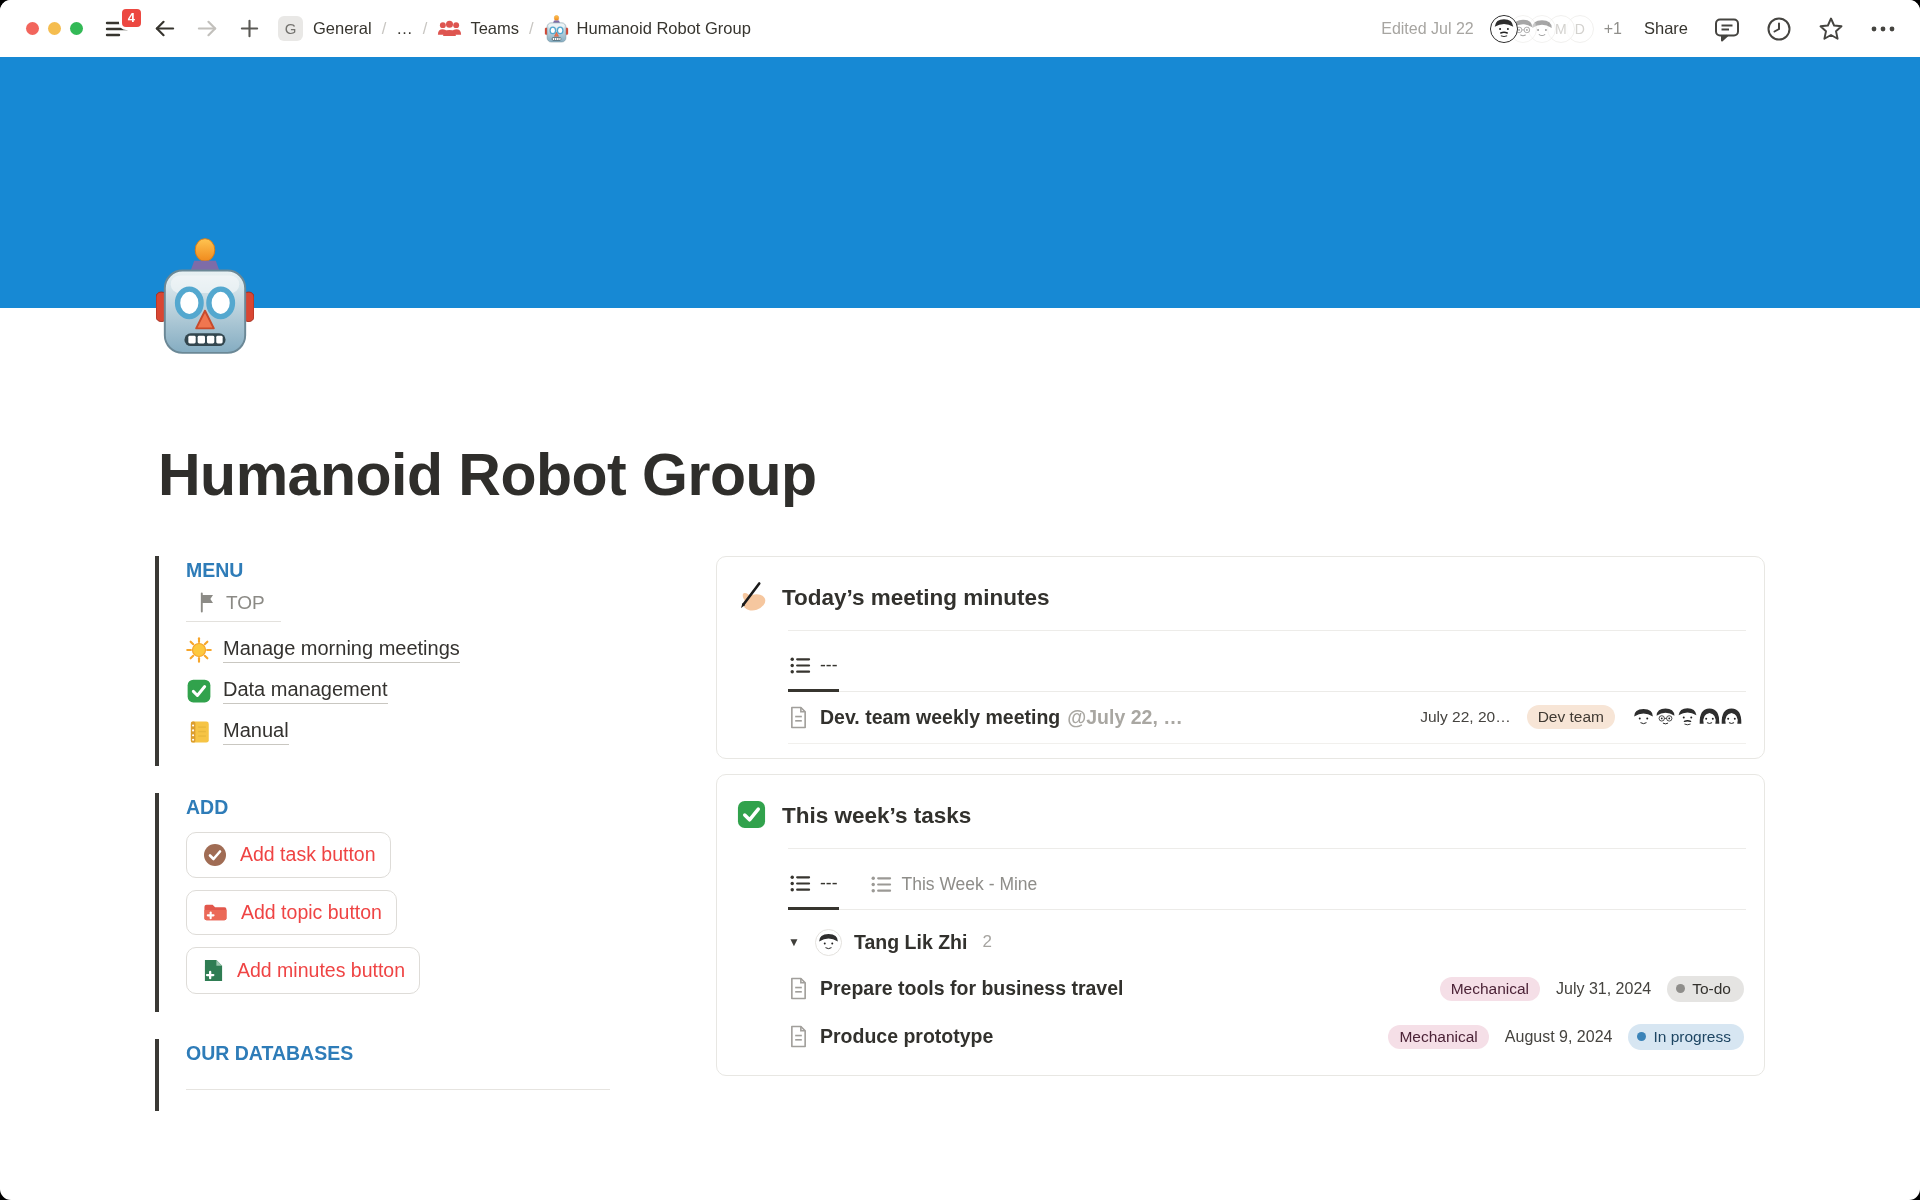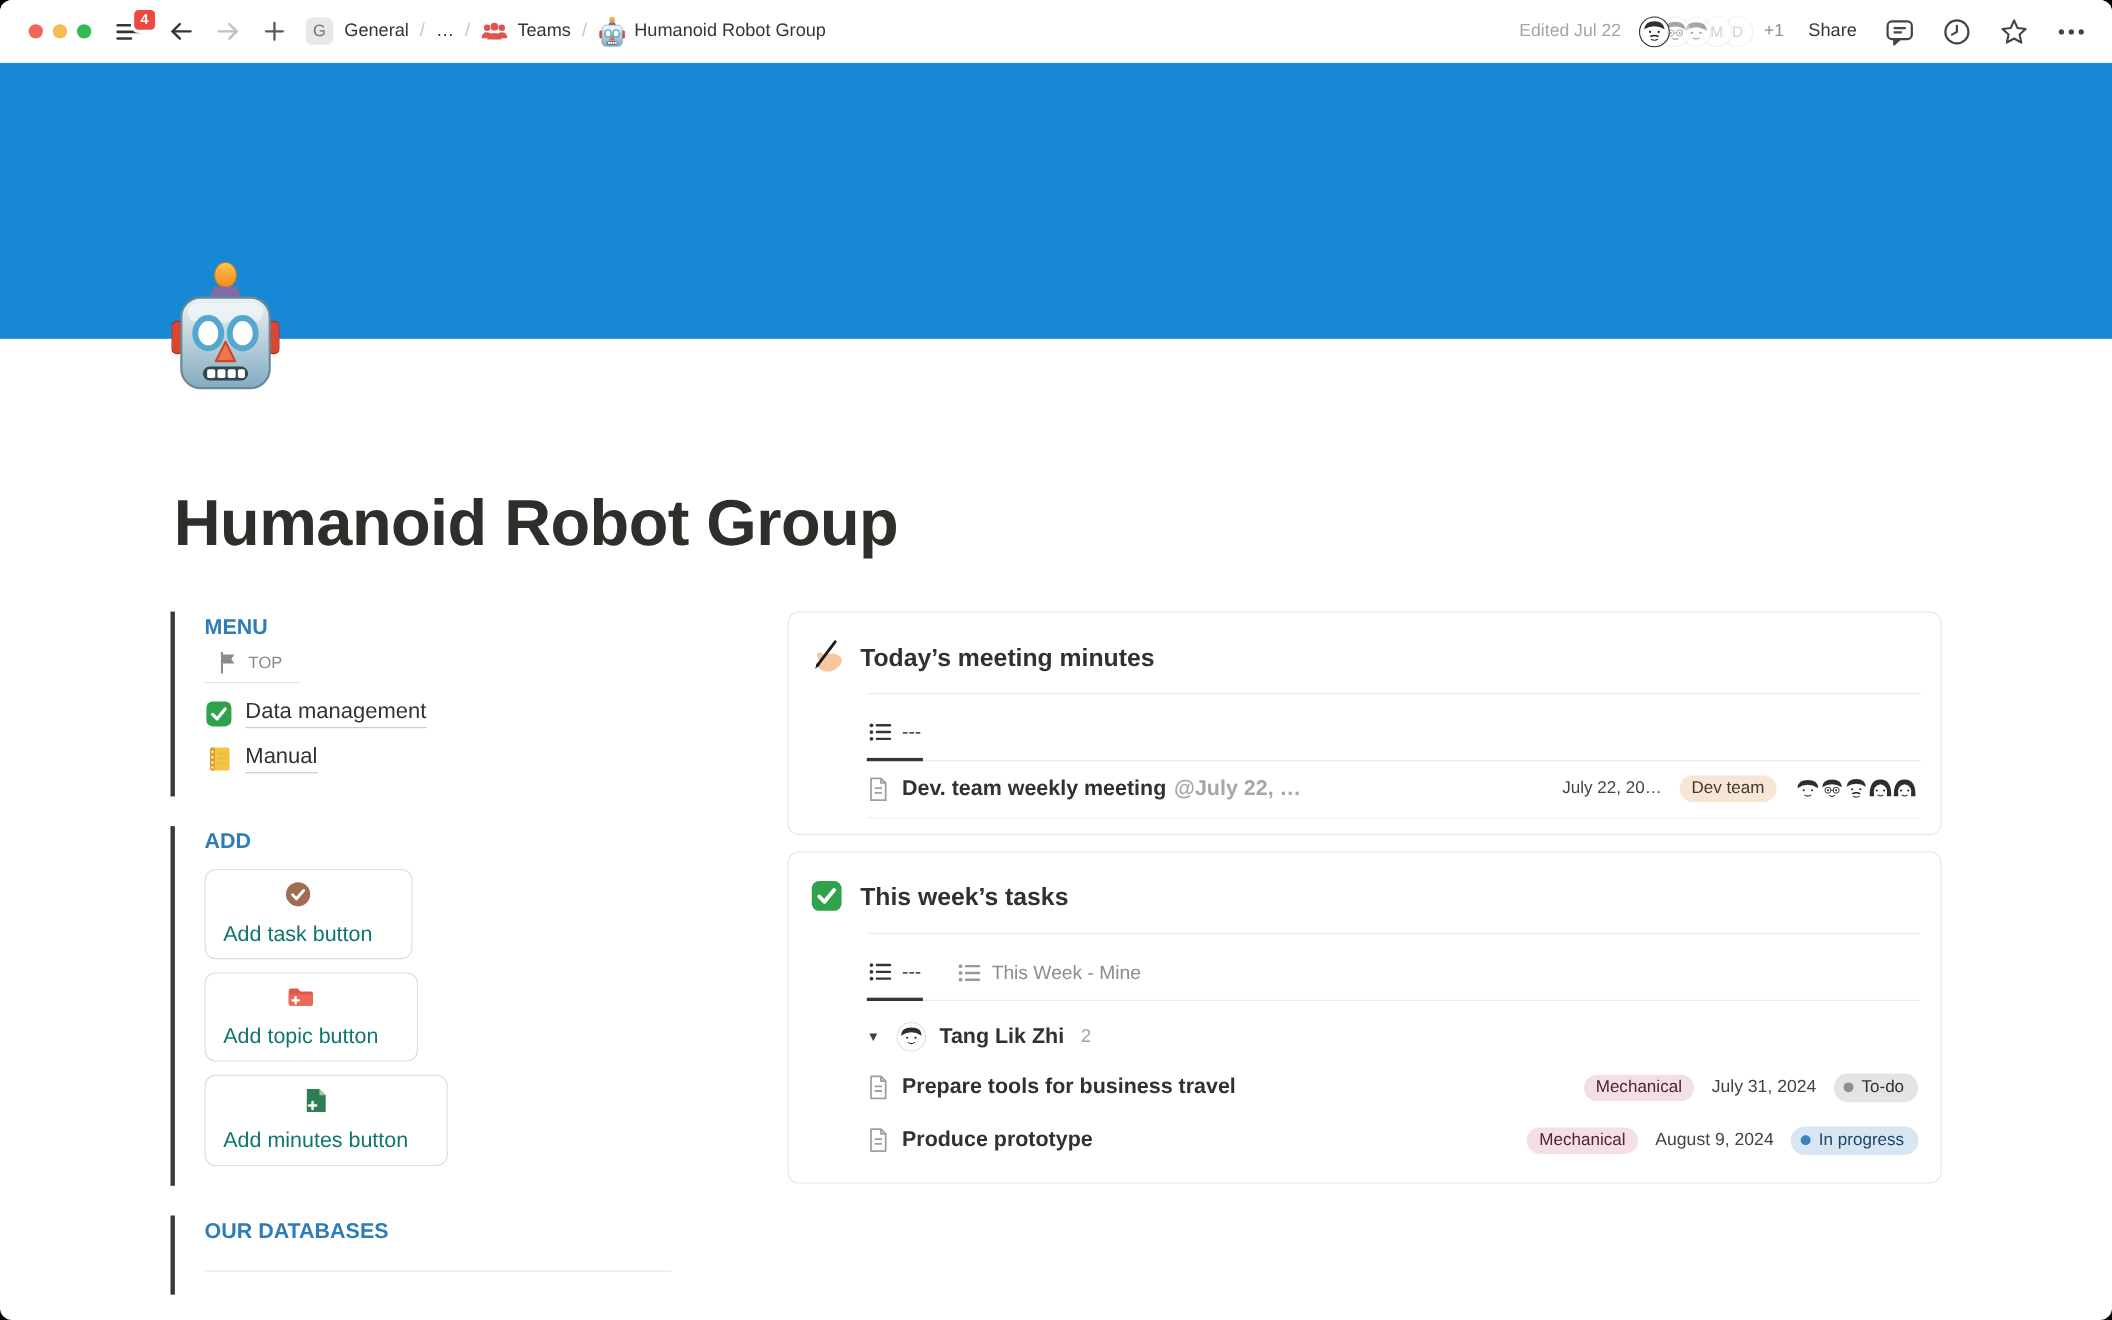--- a/index.html
+++ b/index.html
@@ -42,27 +42,27 @@
   .content{padding:0 155px;}
   .page-title{font-size:59px;font-weight:700;color:#2F2E2B;letter-spacing:-.5px;margin:134px 0 0 3px;line-height:1.15;}
 
   
   .columns{display:flex;align-items:flex-start;margin-top:46px;}
   .col-left{width:455px;flex:none;}
   .col-right{flex:1;margin-left:106px;display:flex;flex-direction:column;gap:15px;min-width:0;}
 
   .block{border-left:4px solid #3A3935;padding:1px 0 6px 27px;margin-bottom:27px;}
   .block-heading{font-size:19.5px;font-weight:700;color:#2E7CB8;padding:2px 0 8px;}
-  .top-item{display:inline-flex;align-items:center;gap:9px;color:#8B8A85;font-size:15px;
+  .top-item{display:inline-flex;align-items:center;gap:9px;color:#8B8A85;font-size:19px;
     padding:2px 16px 7px 12px;border-bottom:1px solid #E3E1DD;cursor:pointer;}
   .menu-item{display:flex;align-items:center;gap:11px;margin:15px 0;font-size:20px;cursor:pointer;}
   .menu-item .label{color:#34322F;border-bottom:1px solid #C9C7C1;padding-bottom:2px;}
   .emoji-icon{width:26px;height:26px;flex:none;display:flex;}
   .add-btn{display:flex;width:fit-content;align-items:center;gap:13px;border:1px solid #DEDCD8;background:#fff;
-    border-radius:10px;padding:10px 35px 10px 16px;margin:5px 0 12px;font-size:19.5px;color:#0f766e;cursor:pointer;flex-direction:column;}
+    border-radius:10px;padding:10px 14px 10px 16px;margin:5px 0 12px;font-size:19.5px;color:#ef4444;cursor:pointer;}
   .db-divider{border:none;border-top:1px solid #E6E4E0;margin:16px 0 15px;width:100%;}
 
   
   .card{border:1px solid #E8E7E3;border-radius:10px;padding:25px 18px 14px 19px;background:#fff;}
   .card-head{display:flex;gap:15px;align-items:flex-start;}
   .card-icon{width:31px;height:31px;flex:none;margin-top:-1px;display:flex;}
   .card-title{font-size:22.5px;font-weight:700;color:#32312D;line-height:1.4;}
   .card-body{margin-left:52px;}
   .head-divider{border:none;border-top:1px solid #EDECE9;margin:17px 0 0;}
   .tabs{display:flex;gap:30px;border-bottom:1px solid #ECEBE8;padding-top:20px;}
@@ -312,20 +312,38 @@
         <div class="block">
           <div class="block-heading">MENU</div>
           <div class="top-item">
             <svg width="19" height="21" viewBox="0 0 20 22">
               <line x1="4" y1="1.5" x2="4" y2="20.5" stroke="#8C8B86" stroke-width="2" stroke-linecap="round"></line>
               <path d="M4 3 H15.8 L13 7.3 L15.8 11.6 H4 Z" fill="#8C8B86"></path>
             </svg>
             <span>TOP</span>
           </div>
 
+          <div class="menu-item">
+            <span class="emoji-icon">
+              <svg viewBox="0 0 32 32">
+                <g stroke="#F7A62B" stroke-width="2.6" stroke-linecap="round">
+                  <line x1="16" y1="1.5" x2="16" y2="6"></line>
+                    <line x1="16" y1="26" x2="16" y2="30.5"></line>
+                  <line x1="1.5" y1="16" x2="6" y2="16"></line>
+                    <line x1="26" y1="16" x2="30.5" y2="16"></line>
+                  <line x1="5.7" y1="5.7" x2="8.9" y2="8.9"></line>
+                    <line x1="23.1" y1="23.1" x2="26.3" y2="26.3"></line>
+                  <line x1="5.7" y1="26.3" x2="8.9" y2="23.1"></line>
+                    <line x1="23.1" y1="8.9" x2="26.3" y2="5.7"></line>
+                </g>
+                <circle cx="16" cy="16" r="8" fill="#FDC83E" stroke="#F7A62B" stroke-width="1.5"></circle>
+              </svg>
+            </span>
+            <span class="label">Manage morning meetings</span>
+          </div>
 
 
           <div class="menu-item">
             <span class="emoji-icon">
               <svg viewBox="0 0 32 32">
                 <rect x="2" y="2" width="28" height="28" rx="7" fill="#31A24C"></rect>
                 <path d="M9 16.5 L14 21.5 L23 10.5" fill="none" stroke="#fff" stroke-width="3.6" stroke-linecap="round" stroke-linejoin="round"></path>
               </svg>
             </span>
             <span class="label">Data management</span>

